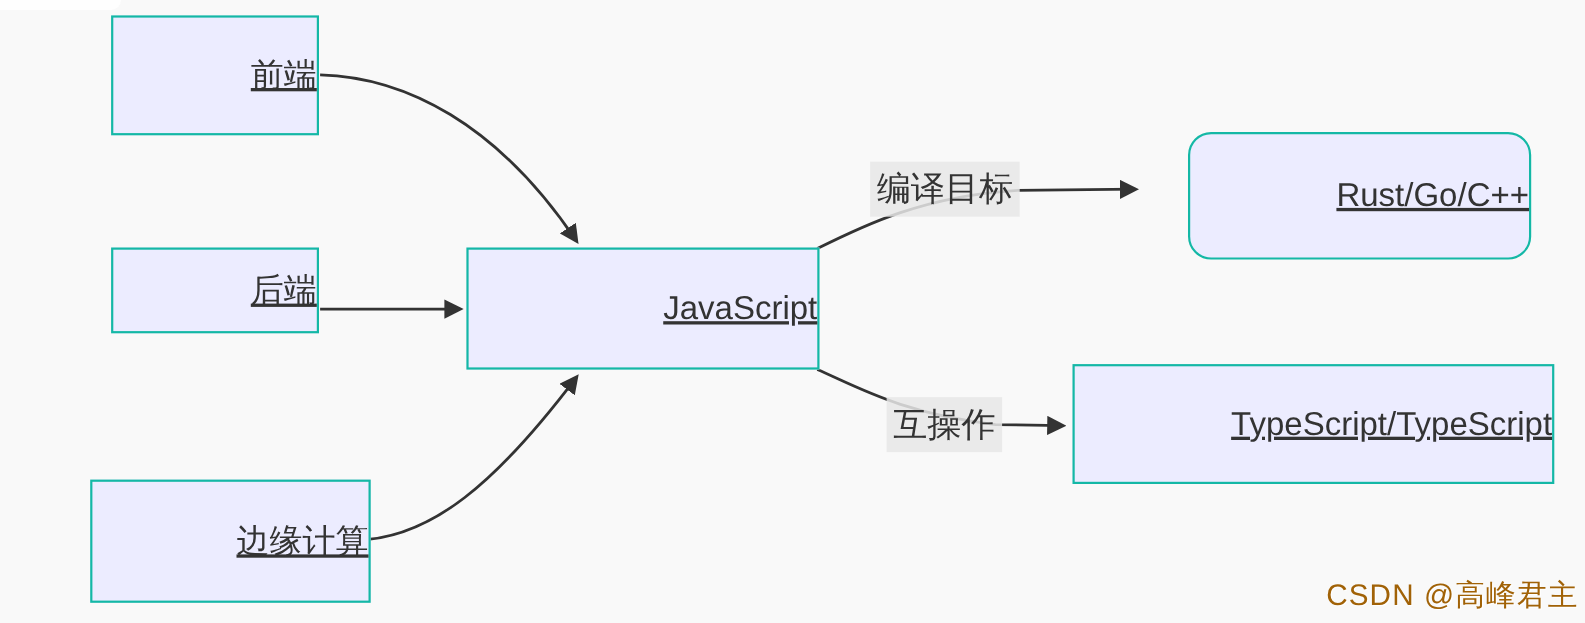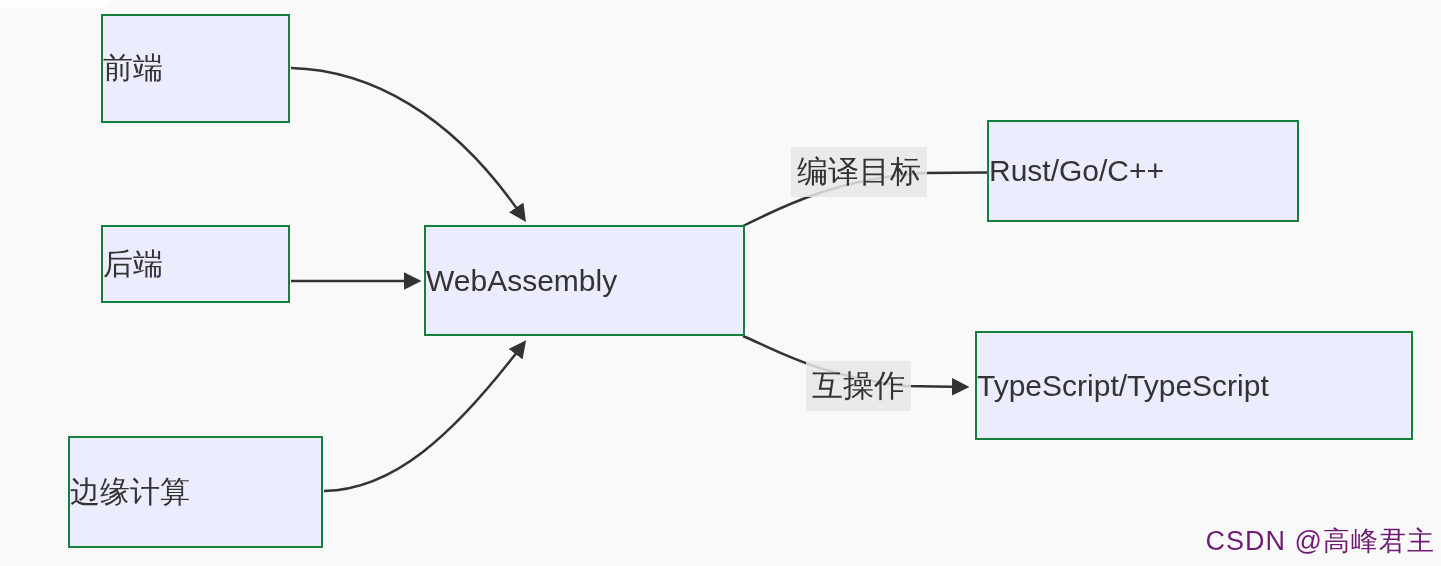--- a/index.html
+++ b/index.html
@@ -19,43 +19,44 @@
     position: absolute;
     left: 0;
     top: 0;
     width: 1441px;
     height: 566px;
   }
   .node {
     position: absolute;
     box-sizing: border-box;
     background: #ececff;
-    border: 2px solid #15803d;
+    border: 2px solid #14b8a6;
     display: flex;
     align-items: center;
-    justify-content: flex-start;
+    justify-content: flex-end;
     color: #333333;
     font-size: 30px;
     white-space: nowrap;
+    text-decoration: underline;
   }
   .edge-label {
     position: absolute;
     background: rgba(232,232,232,0.85);
     color: #333333;
     font-size: 31px;
     line-height: 40px;
     padding: 5px 6px;
     white-space: nowrap;
   }
   .watermark {
     position: absolute;
     right: 6px;
     bottom: 7px;
     font-size: 27px;
-    color: #701a75;
+    color: #a16207;
     text-shadow: 1px 1px 0 #ffffff;
     letter-spacing: 1px;
     white-space: nowrap;
   }
   .corner-artifact {
     position: absolute;
     left: 0;
     top: 0;
     width: 110px;
     height: 9px;
@@ -84,29 +85,29 @@
   </svg>
 
   <div class="node" style="left:101px; top:14px; width:189px; height:109px;">
     <span>前端</span>
   </div>
 
   <div class="node" style="left:101px; top:225px; width:189px; height:78px;">
     <span>后端</span>
   </div>
 
-  <div class="node" style="left:68px; top:436px; width:255px; height:112px;">
+  <div class="node" style="left:82px; top:436px; width:255px; height:112px;">
     <span>边缘计算</span>
   </div>
 
   <div class="node" style="left:424px; top:225px; width:321px; height:111px;">
-    <span>WebAssembly</span>
+    <span>JavaScript</span>
   </div>
 
-  <div class="node" style="left:987px; top:120px; width:312px; height:102px;">
+  <div class="node" style="left:1080px; top:120px; width:312px; height:116px;border-radius:21px;">
     <span>Rust/Go/C++</span>
   </div>
 
   <div class="node" style="left:975px; top:331px; width:438px; height:109px;">
     <span>TypeScript/TypeScript</span>
   </div>
 
   <div class="edge-label" style="left:791px; top:147px;">编译目标</div>
 
   <div class="edge-label" style="left:806px; top:361px;text-align:center;">互操作</div>

